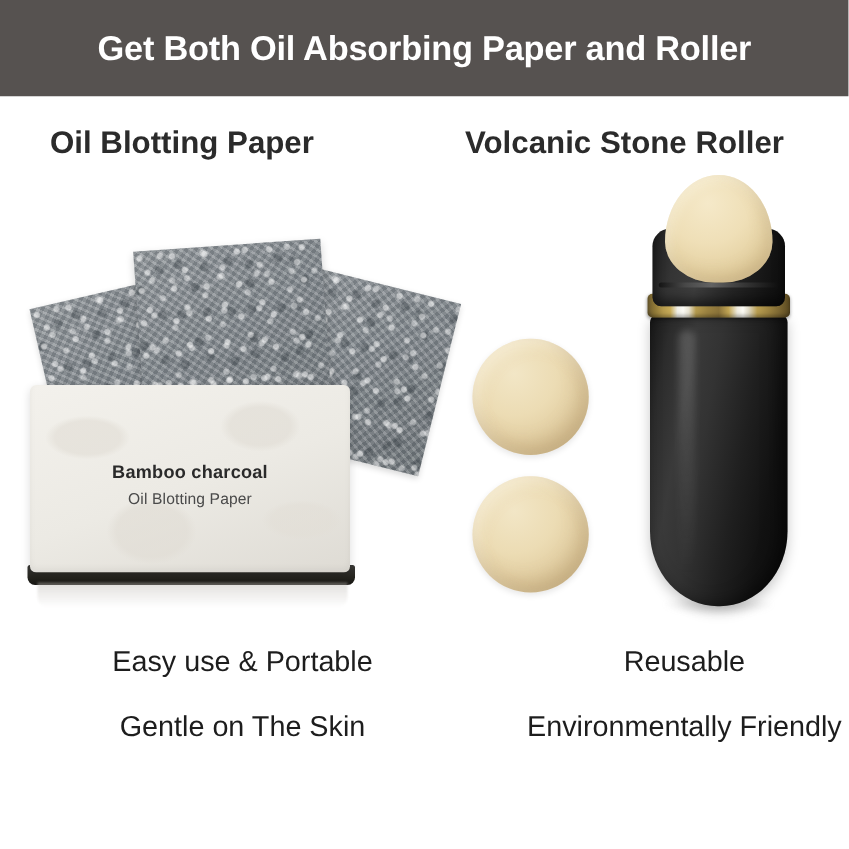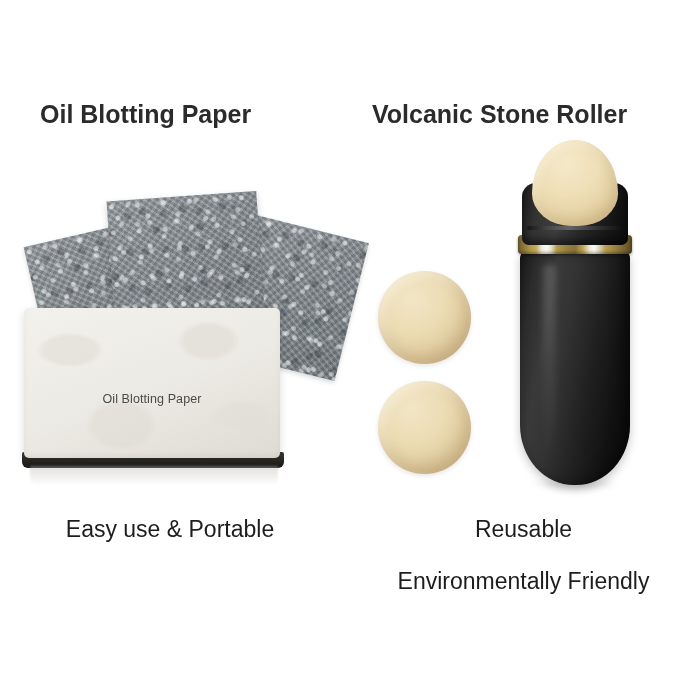--- a/index.html
+++ b/index.html
@@ -52,20 +52,21 @@
   #title-right { left: 372px; top: 100px; }
 
   
   .feature-line {
     position: absolute;
     font-family: "Liberation Sans", sans-serif;
     font-size: 23px;
     color: #1d1d1d;
     white-space: nowrap;
     text-align: center;
+    padding-left: 24px;
   }
   .feat-left  { left: 0;   width: 340px; }
   .feat-right { left: 354px; width: 339px; }
   .fl-1 { top: 516px; }
   .fl-2 { top: 568px; }
   .fl-3 { top: 619px; }
 
   
   .sheet {
     position: absolute;
@@ -237,50 +238,55 @@
     width: 88px; height: 12px;
     background: radial-gradient(ellipse at 50% 30%, rgba(120,120,120,.30) 0%, rgba(255,255,255,0) 72%);
     filter: blur(2px);
   }
 </style>
 </head>
 <body>
 
 <div id="page">
 
+  <div class="header-bar">
+    <div class="header-title">Get Both Oil Absorbing Paper and Roller</div>
+  </div>
 
   <div id="title-left" class="col-title">Oil Blotting Paper</div>
   <div id="title-right" class="col-title">Volcanic Stone Roller</div>
 
   <div>
     <div id="sheet-back-left" class="sheet"></div>
     <div id="sheet-right" class="sheet"></div>
     <div id="sheet-front-mid" class="sheet"></div>
 
     <div class="box-shadow-base"></div>
     <div class="box-reflection"></div>
 
     <div class="paper-box">
+      <div class="box-label box-label-main">Bamboo charcoal</div>
       <div class="box-label box-label-sub">Oil Blotting Paper</div>
     </div>
   </div>
 
   <div>
     <div id="ball-top" class="stone-ball"></div>
     <div id="ball-bottom" class="stone-ball"></div>
 
     <div class="roller">
       <div class="roller-ground"></div>
       <div class="roller-body"></div>
       <div class="roller-body-hl"></div>
       <div class="roller-band"></div>
       <div class="roller-cap"></div>
       <div class="roller-cap-seam"></div>
       <div class="roller-stone"></div>
     </div>
   </div>
 
   <div class="feature-line feat-left fl-1">Easy use &amp; Portable</div>
+  <div class="feature-line feat-left fl-2">Gentle on The Skin</div>
 
   <div class="feature-line feat-right fl-1">Reusable</div>
   <div class="feature-line feat-right fl-2">Environmentally Friendly</div>
 
 </div>
 
 </body></html>

